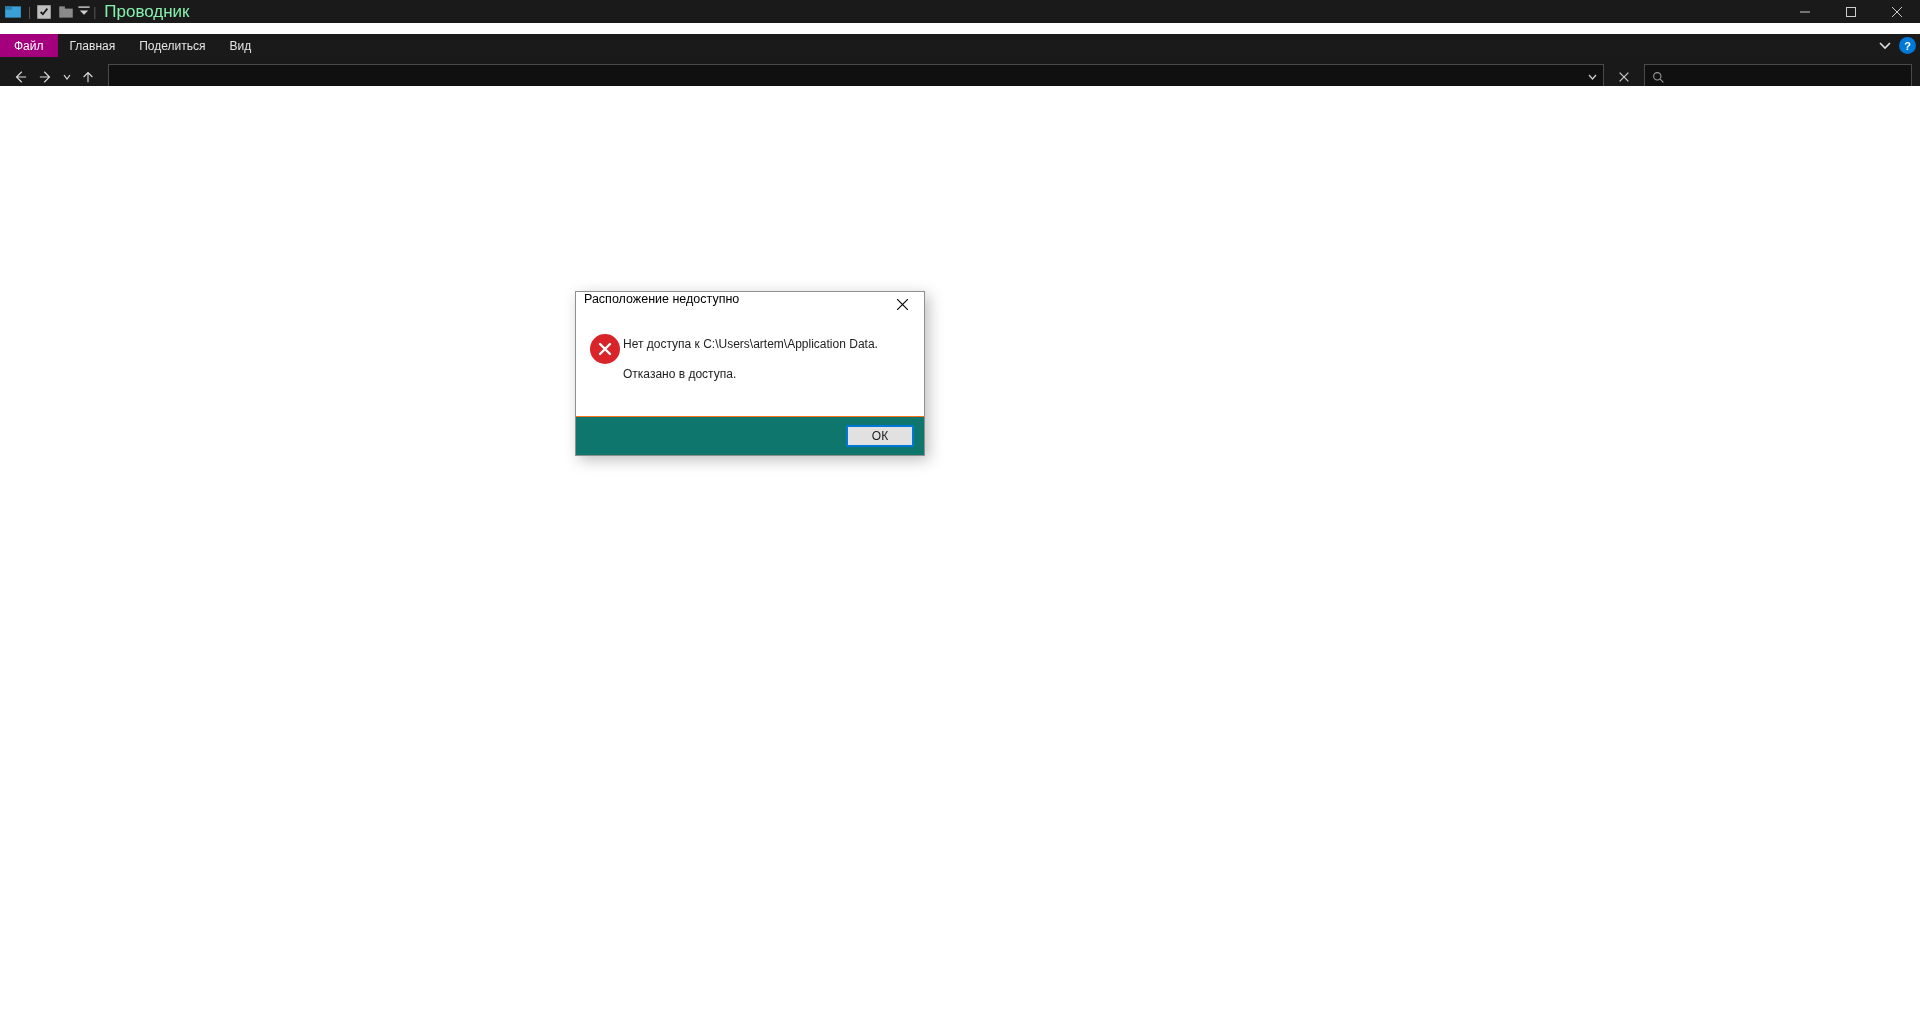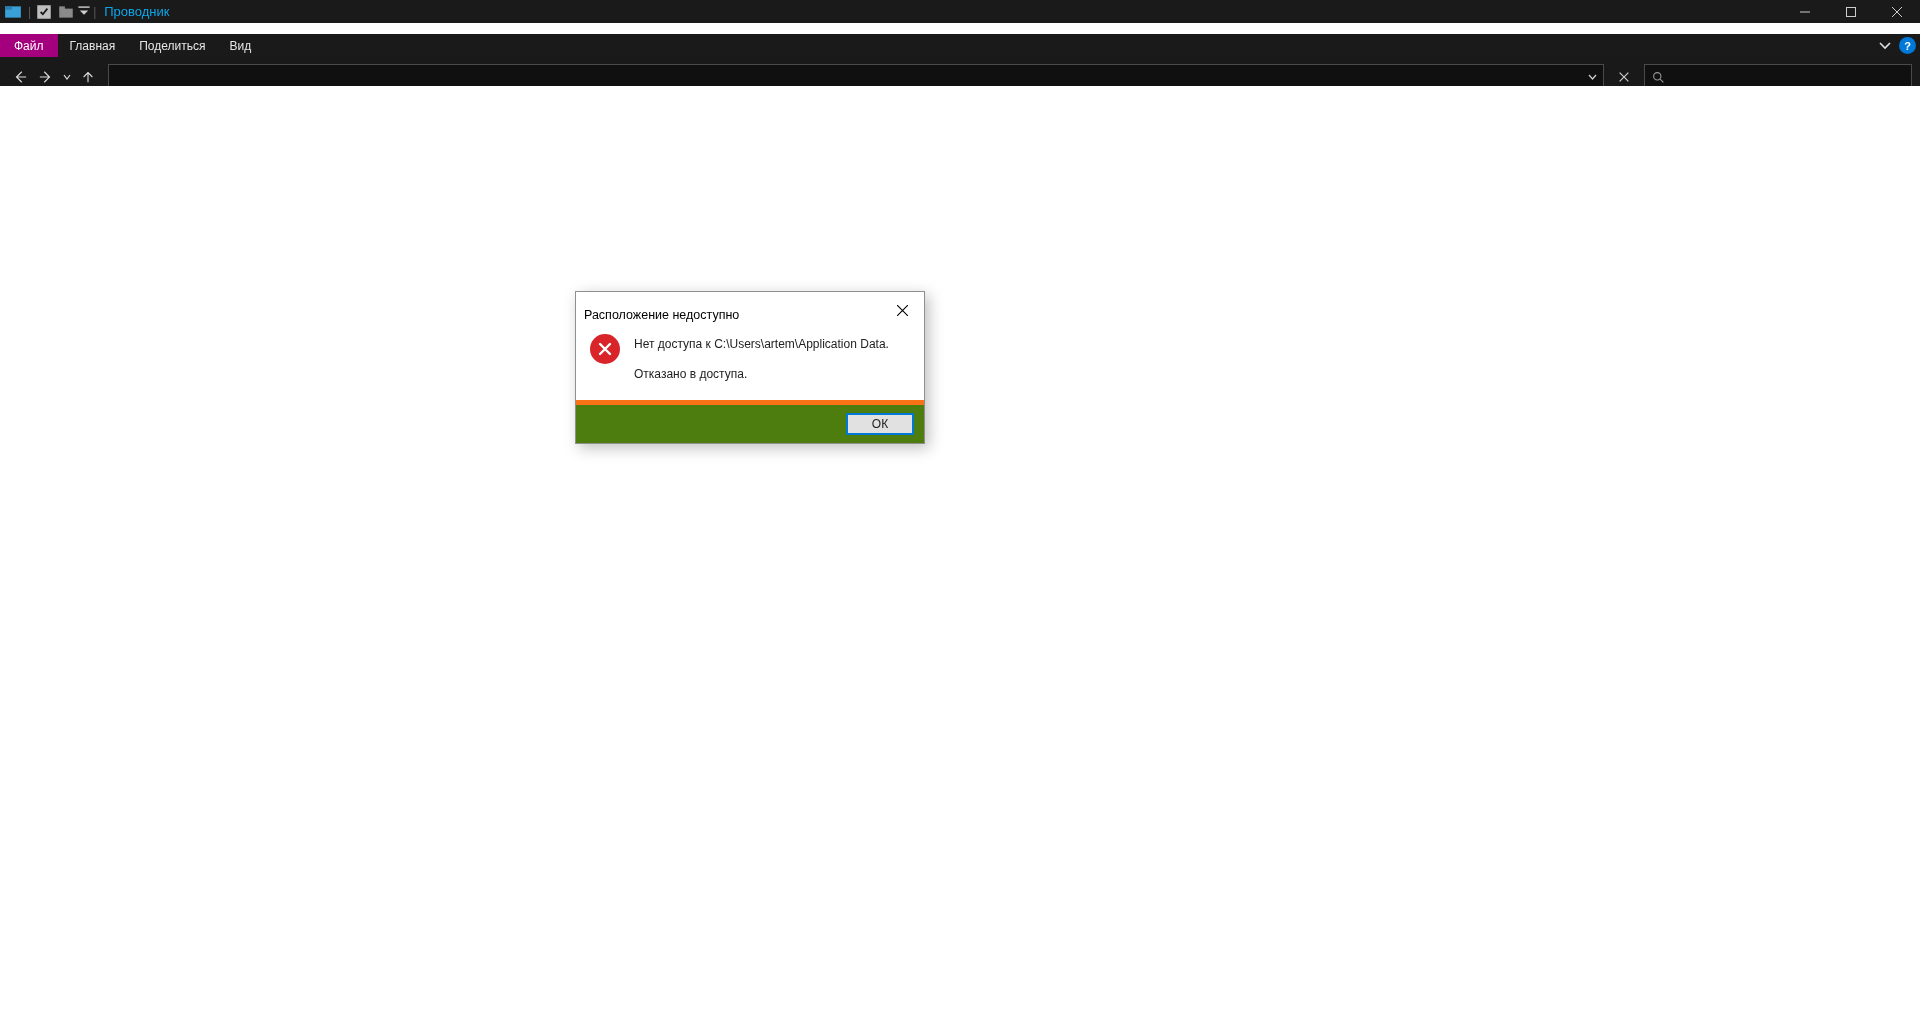--- a/index.html
+++ b/index.html
@@ -5,21 +5,21 @@
   * { box-sizing: border-box; margin: 0; padding: 0; }
   html, body { width: 1920px; height: 1028px; font-family: "Segoe UI", Tahoma, sans-serif; background: #ffffff; overflow: hidden; }
   
   
   .titlebar { height: 23px; background: #1a1a1a; display: flex; align-items: center; color: #cccccc; font-size: 12px; }
   .titlebar-left { display: flex; align-items: center; height: 100%; }
   .titlebar-icon { width: 18px; height: 18px; margin: 0 4px 0 4px; display: flex; align-items: center; justify-content: center; }
   .titlebar-sep { color: #5a5a5a; margin: 0 2px; }
   .qat-btn { width: 18px; height: 18px; margin: 0 2px; display: flex; align-items: center; justify-content: center; color: #bbbbbb; }
   .qat-dd { width: 14px; height: 18px; display: flex; align-items: center; justify-content: center; color: #bbbbbb; }
-  .titlebar-title { margin-left: 6px; color: #0ea5e9; font-size: 13px; }
+  .titlebar-title { margin-left: 6px; color: #86efac; font-size: 17px; }
   .titlebar-right { margin-left: auto; display: flex; height: 100%; }
   .win-btn { width: 46px; height: 23px; display: flex; align-items: center; justify-content: center; color: #cccccc; }
 
   
   .ribbon-tabs { height: 23px; background: #1a1a1a; display: flex; align-items: stretch; color: #e6e6e6; font-size: 12px; position: relative; margin-top: 11px; }
   .tab { padding: 0 12px; display: flex; align-items: center; cursor: default; }
   .tab.file { background: #a4007e; color: #ffffff; padding: 0 14px; }
   .ribbon-right { position: absolute; right: 4px; top: 0; height: 100%; display: flex; align-items: center; gap: 4px; }
   .ribbon-collapse { width: 20px; height: 20px; display: flex; align-items: center; justify-content: center; color: #e0e0e0; }
   .help-badge { width: 17px; height: 17px; border-radius: 50%; background: #0078d7; color: #ffffff; display: flex; align-items: center; justify-content: center; font-size: 11px; font-weight: bold; }
@@ -35,27 +35,27 @@
   .addr-refresh { width: 24px; height: 26px; display: flex; align-items: center; justify-content: center; color: #cfcfcf; margin-right: 6px; }
   .search-wrap { width: 268px; height: 26px; background: #101010; border: 1px solid #4a4a4a; display: flex; align-items: center; }
   .search-icon { width: 26px; display: flex; align-items: center; justify-content: center; color: #9a9a9a; }
   .search-input { flex: 1; background: transparent; border: none; outline: none; color: #eee; font-size: 12px; }
 
   
   .content { position: absolute; top: 86px; left: 0; right: 0; bottom: 0; background: #ffffff; }
 
   
   .dialog { position: absolute; width: 350px; left: 575px; top: 291px; background: #ffffff; border: 1px solid #8f8f8f; box-shadow: 4px 4px 14px rgba(0,0,0,0.25); font-size: 12px; color: #222; }
-  .dlg-title { height: 30px; display: flex; align-items: flex-end; padding: 0 8px; font-size: 12.5px; color: #000; border-bottom: 0; }
+  .dlg-title { height: 30px; display: flex; align-items: flex-start; padding: 0 8px; font-size: 12.5px; color: #000; border-bottom: 0; }
   .dlg-close { margin-left: auto; width: 28px; height: 24px; display: flex; align-items: center; justify-content: center; color: #000; }
-  .dlg-body { padding: 12px 14px 18px 14px; display: flex; gap: 14px; }
+  .dlg-body { padding: 12px 14px 18px 14px; display: flex; gap: 3px; }
   .dlg-icon { width: 30px; height: 30px; border-radius: 50%; background: #d9252a; display: flex; align-items: center; justify-content: center; flex-shrink: 0; margin-top: 0px; }
   .dlg-icon svg { width: 16px; height: 16px; }
   .dlg-text { display: flex; flex-direction: column; gap: 14px; padding-top: 2px; line-height: 1.35; }
-  .dlg-footer { background: #4d7c0f; border-top: 5px solid #f97316; padding: 8px 10px; display: flex; justify-content: flex-end; }
+  .dlg-footer { background: #0f766e; border-top: 1px solid #f97316; padding: 8px 10px; display: flex; justify-content: flex-end; margin-top: 16px; }
   .dlg-ok { min-width: 68px; height: 22px; background: #e1e1e1; border: 1px solid #0078d7; outline: 1px solid #0078d7; outline-offset: -2px; font-size: 12px; cursor: default; display:flex; align-items:center; justify-content:center; }
 </style>
 </head>
 <body>
 
 <div class="titlebar">
   <div class="titlebar-left">
     <span class="titlebar-icon">
       <svg viewBox="0 0 16 16">
           <rect x="1" y="3" width="14" height="10" fill="#3aa0d8"></rect>

